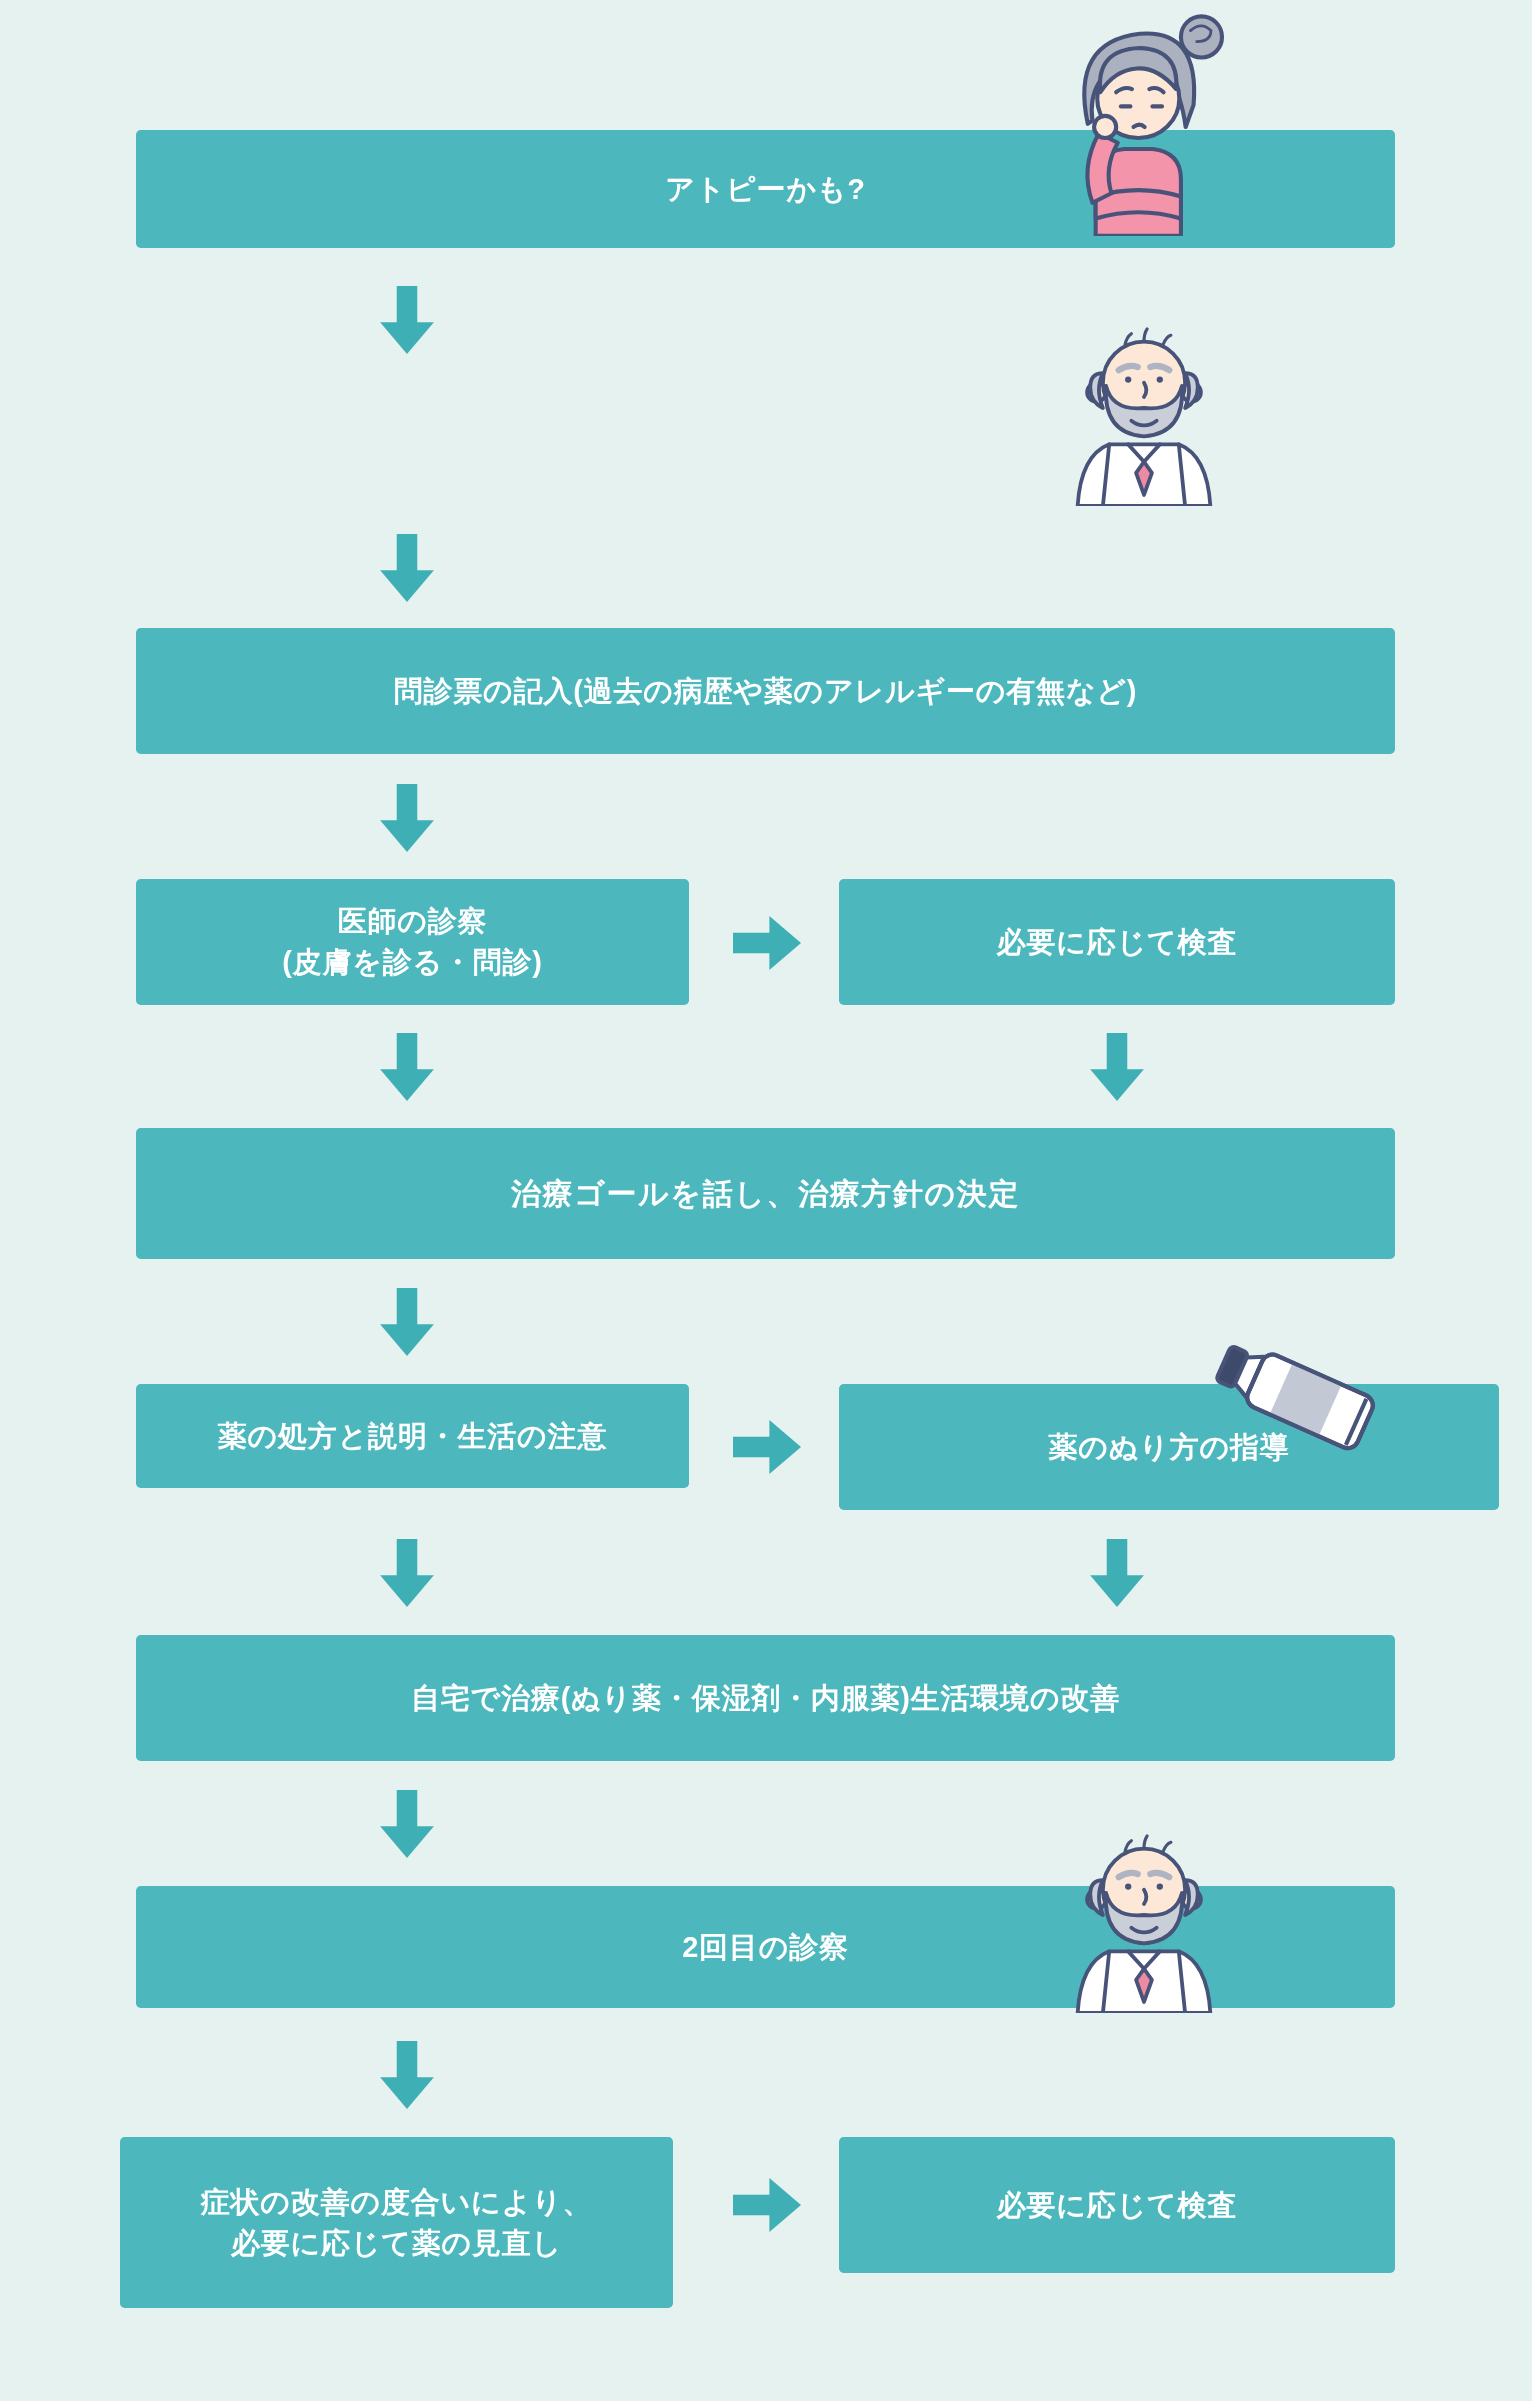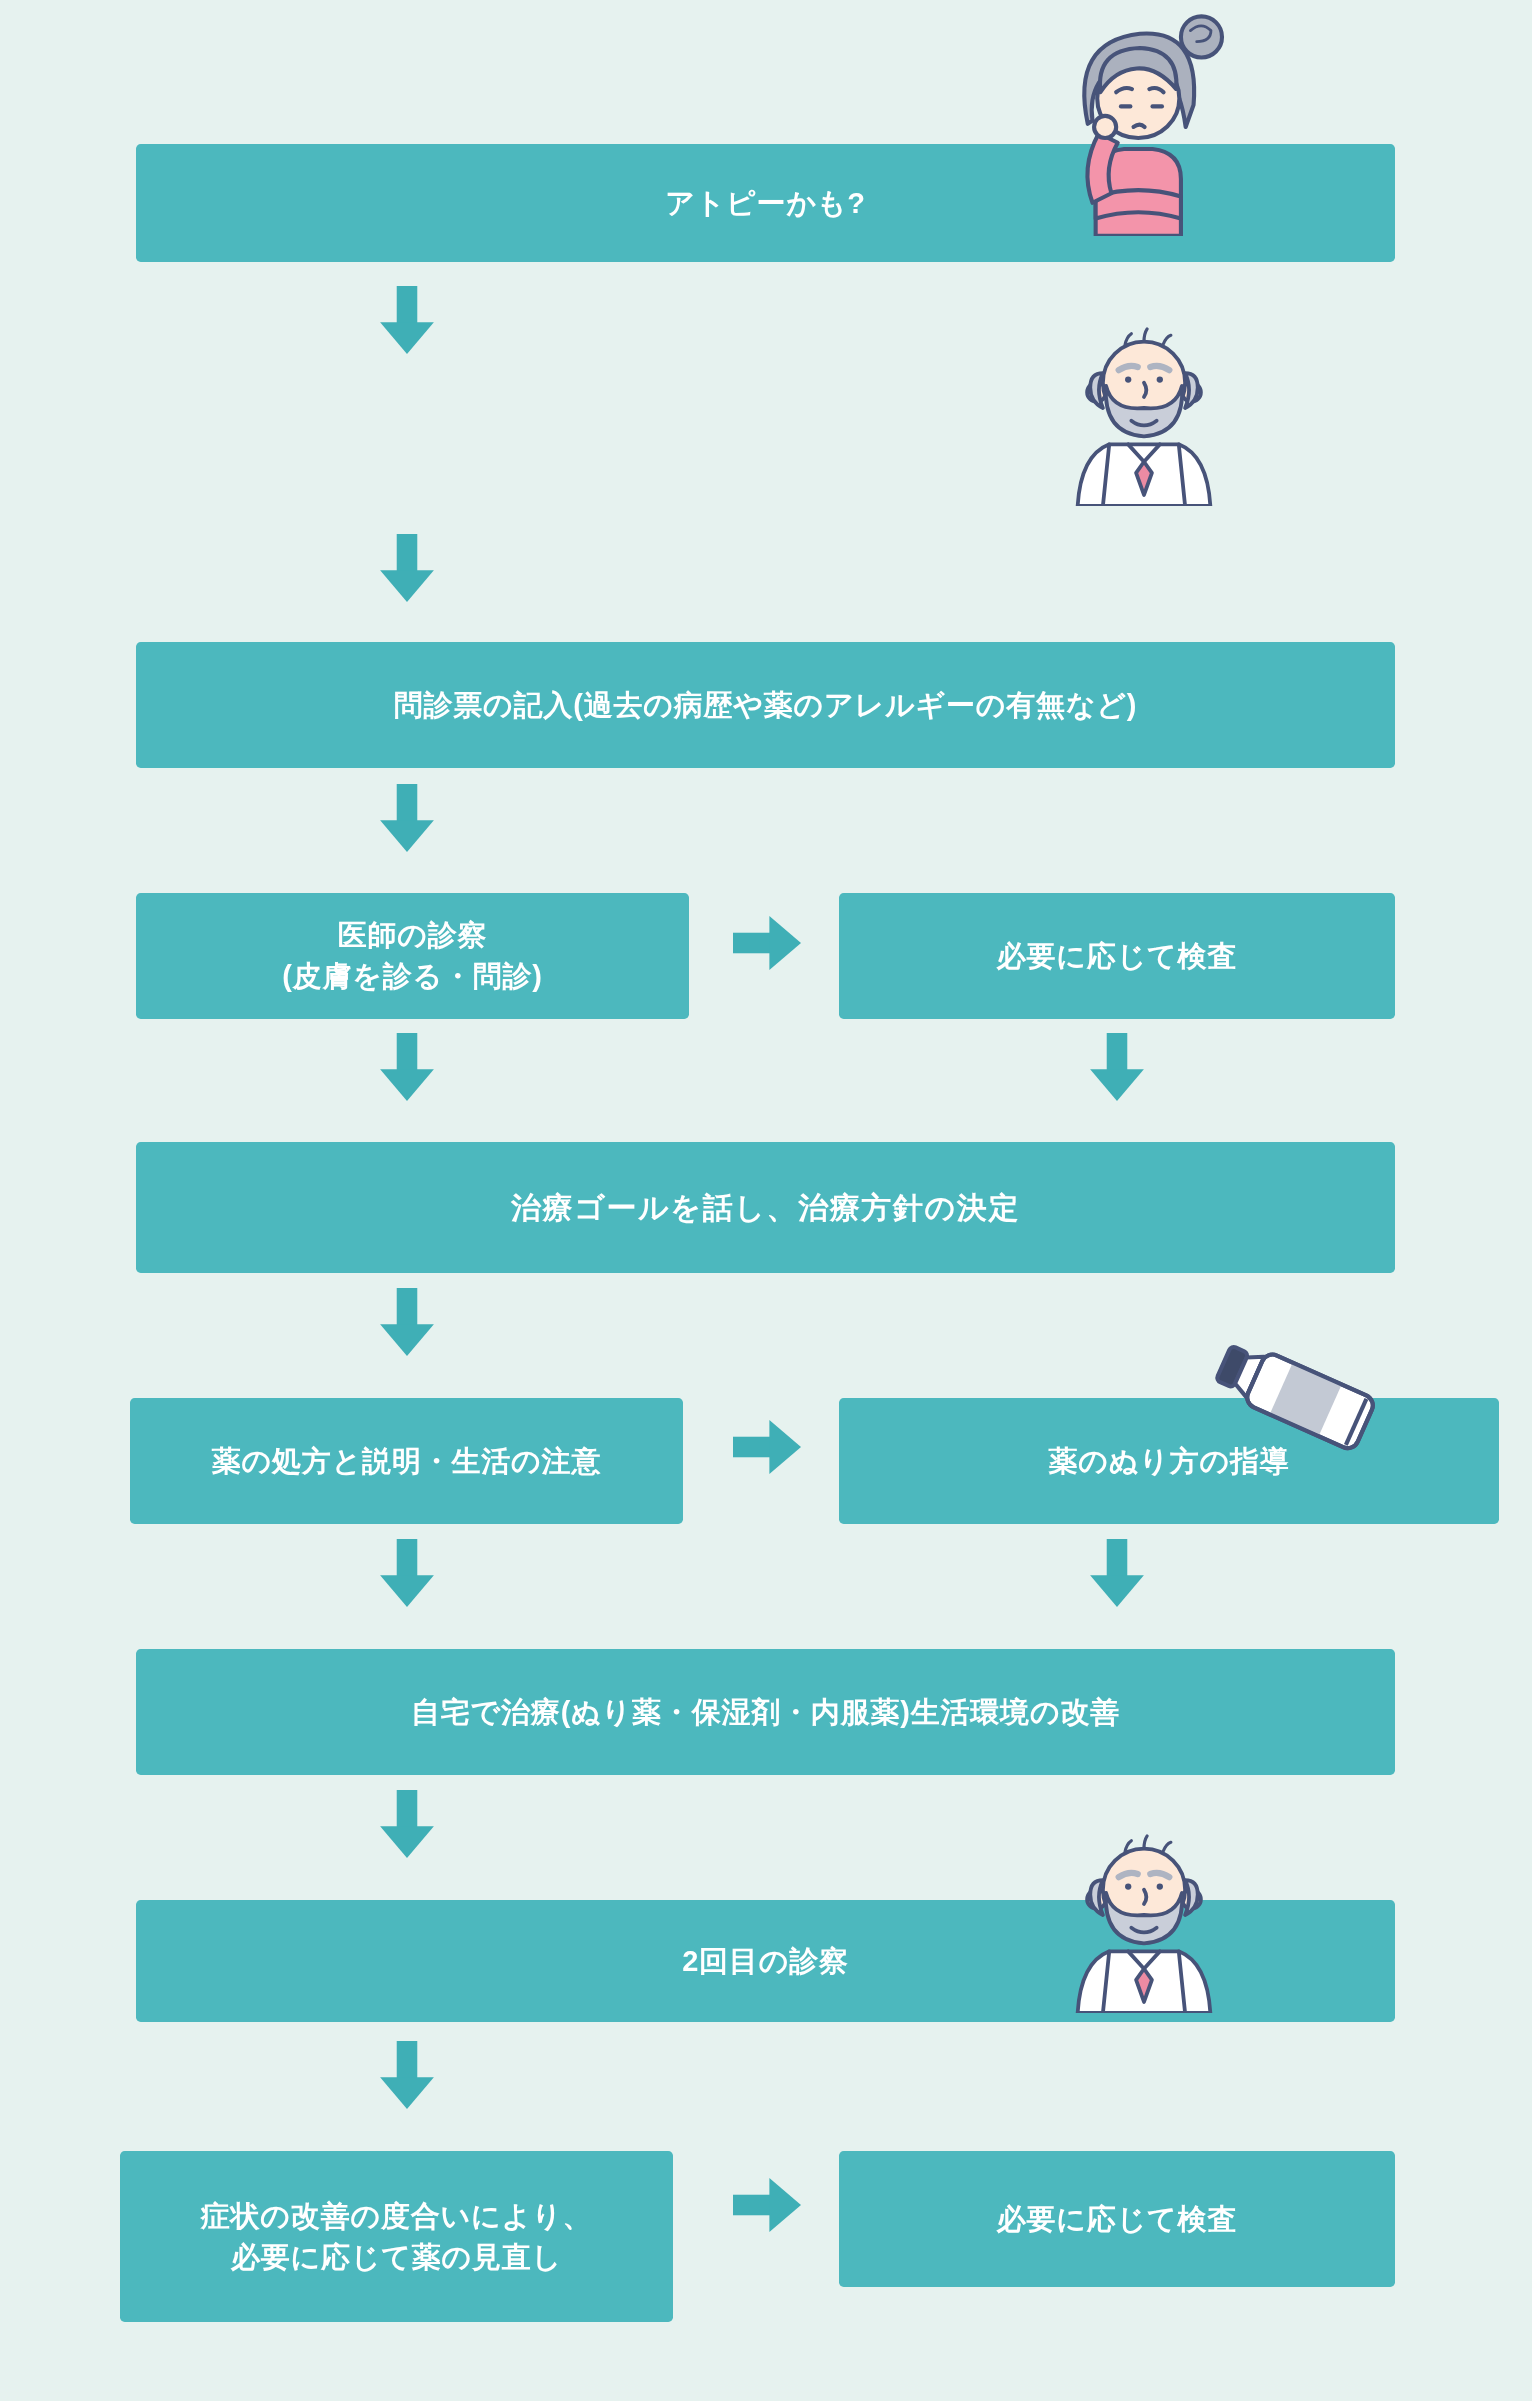--- a/index.html
+++ b/index.html
@@ -13,21 +13,20 @@
   }
   .box {
     position: absolute;
     background: #4cb8be;
     border-radius: 4.7px;
     display: flex;
     align-items: center;
     justify-content: center;
     text-align: center;
     z-index: 2;
-    margin-top: 14px;
   }
   .box-label {
     color: #ffffff;
     font-weight: bold;
     font-size: 29px;
     line-height: 1.4;
     letter-spacing: 0.8px;
     white-space: pre-line;
     padding: 0 24px;
   }
@@ -131,21 +130,21 @@
 
   <div class="box large" style="left:136px;top:1128px;width:1259px;height:131px">
     <span class="box-label">治療ゴールを話し、治療方針の決定</span>
   </div>
 
   <svg class="arrow" style="left:380px;top:1288px" width="54" height="68" viewBox="0 0 68 86">
     <rect x="21" y="0" width="26" height="48" fill="#3fafb6"></rect>
       <polygon points="0,46 68,46 34,86" fill="#3fafb6"></polygon>
   </svg>
 
-  <div class="box" style="left:130px;top:1384px;width:553px;height:126px">
+  <div class="box" style="left:136px;top:1384px;width:553px;height:104px">
     <span class="box-label">薬の処方と説明・生活の注意</span>
   </div>
   <svg class="arrow" style="left:733px;top:1420px" width="68" height="54" viewBox="0 0 86 68">
     <rect x="0" y="21" width="48" height="26" fill="#3fafb6"></rect>
       <polygon points="46,0 86,34 46,68" fill="#3fafb6"></polygon>
   </svg>
   <div class="box" style="left:839px;top:1384px;width:660px;height:126px">
     <span class="box-label">薬のぬり方の指導</span>
   </div>
 

